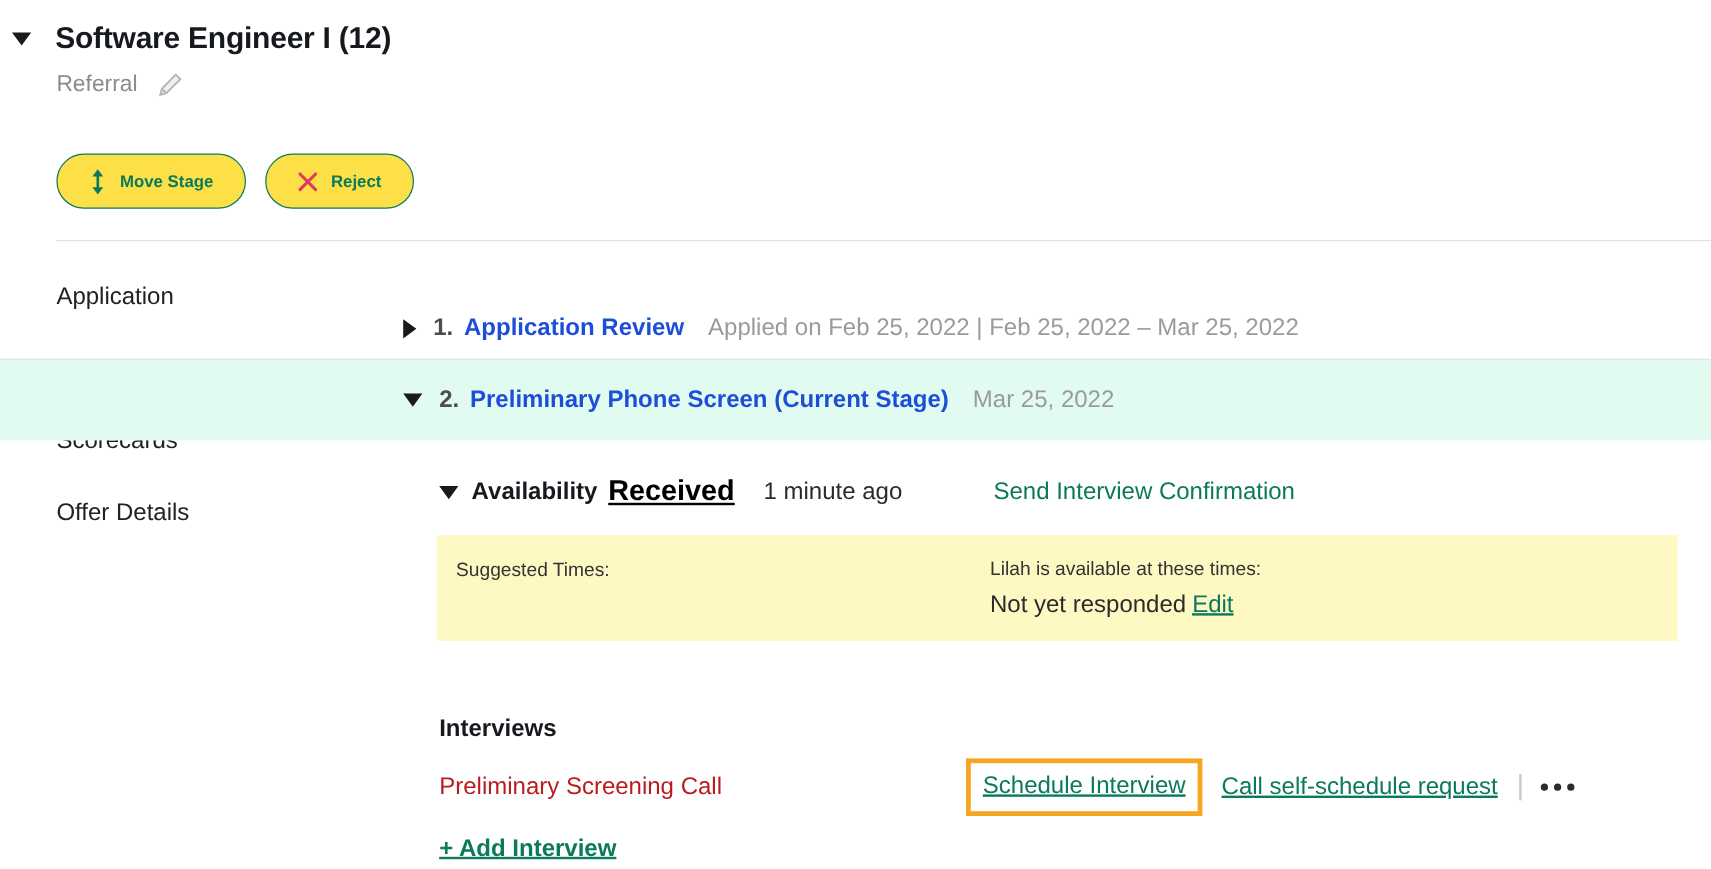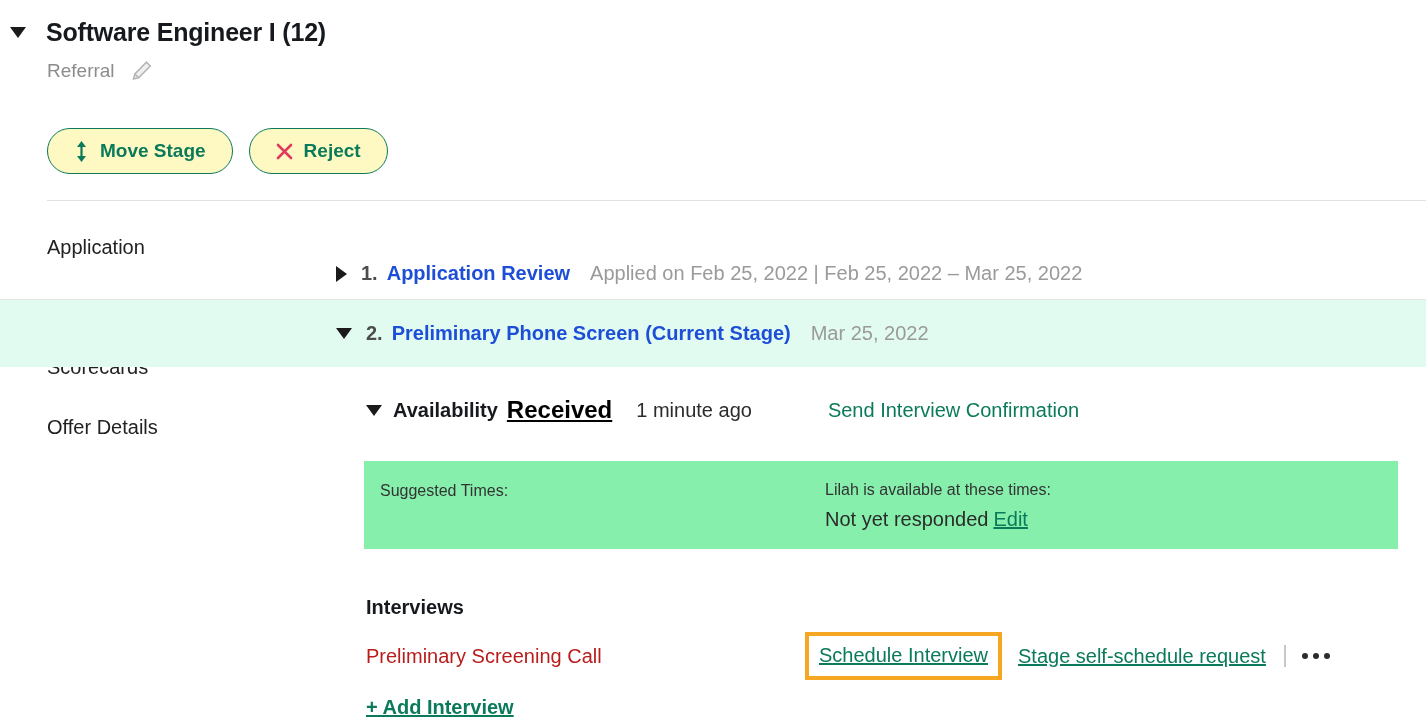--- a/index.html
+++ b/index.html
@@ -71,24 +71,24 @@
     position: absolute;
     left: 47px; top: 128px;
     display: flex;
     gap: 16px;
   }
   .btn {
     height: 46px;
     box-sizing: border-box;
     border: 1.5px solid #0a7a5a;
     border-radius: 999px;
-    background: #fef9c3;
+    background: #fde047;
     color: #0a7a5a;
     font-family: "Liberation Sans", sans-serif;
-    font-size: 19px;
+    font-size: 14px;
     font-weight: bold;
     display: inline-flex;
     align-items: center;
     justify-content: center;
     gap: 11px;
     padding: 0 26px;
     cursor: pointer;
     white-space: nowrap;
   }
   .btn .ico { display: inline-flex; align-items: center; }
@@ -185,24 +185,24 @@
     font-size: 20px;
     color: #0a7a5a;
     font-weight: 500;
     margin-left: 76px;
     cursor: pointer;
   }
 
   
   .times-panel {
     position: absolute;
-    left: 364px; top: 461px;
+    left: 364px; top: 446px;
     width: 1034px;
     height: 88px;
-    background: #86efac;
+    background: #fef9c3;
   }
   .times-left {
     position: absolute;
     left: 16px; top: 21px;
     font-size: 16px;
     color: #333333;
   }
   .times-right {
     position: absolute;
     left: 461px; top: 20px;
@@ -395,21 +395,21 @@
 </div>
 
 <div class="interviews-head">Interviews</div>
 
 <div class="interview-row">
   <div class="interview-name">Preliminary Screening Call</div>
   <div class="interview-actions">
     <span class="highlight-box">
       <span class="link-green">Schedule Interview</span>
     </span>
-    <span class="link-green self-sched">Stage self-schedule request</span>
+    <span class="link-green self-sched">Call self-schedule request</span>
     <span class="vsep"></span>
     <span class="kebab">
       <span></span>
         <span></span>
         <span></span>
     </span>
   </div>
 </div>
 
 <div class="add-interview">+ Add Interview</div>

